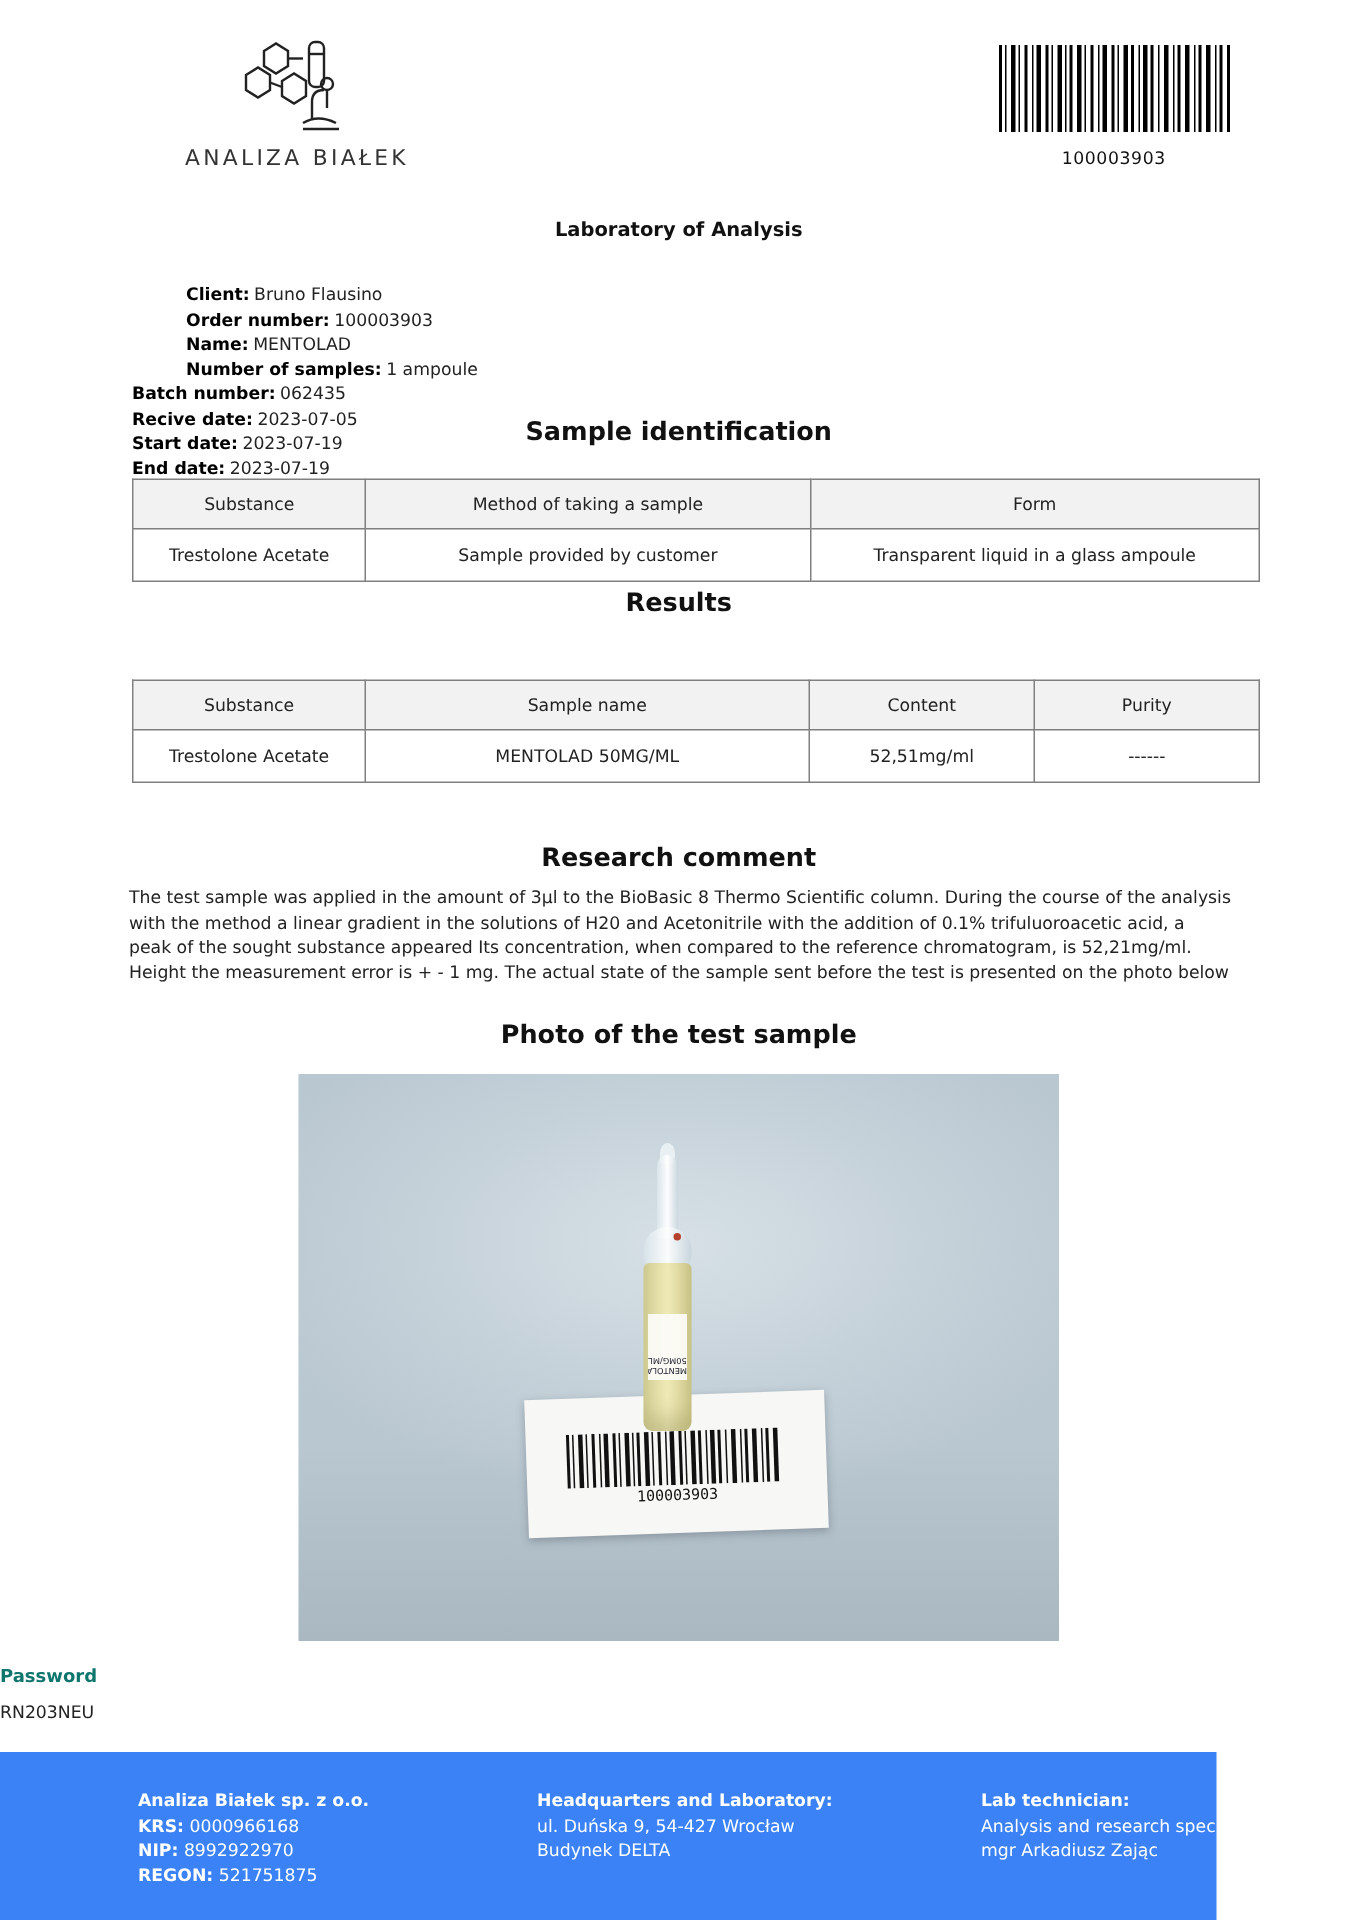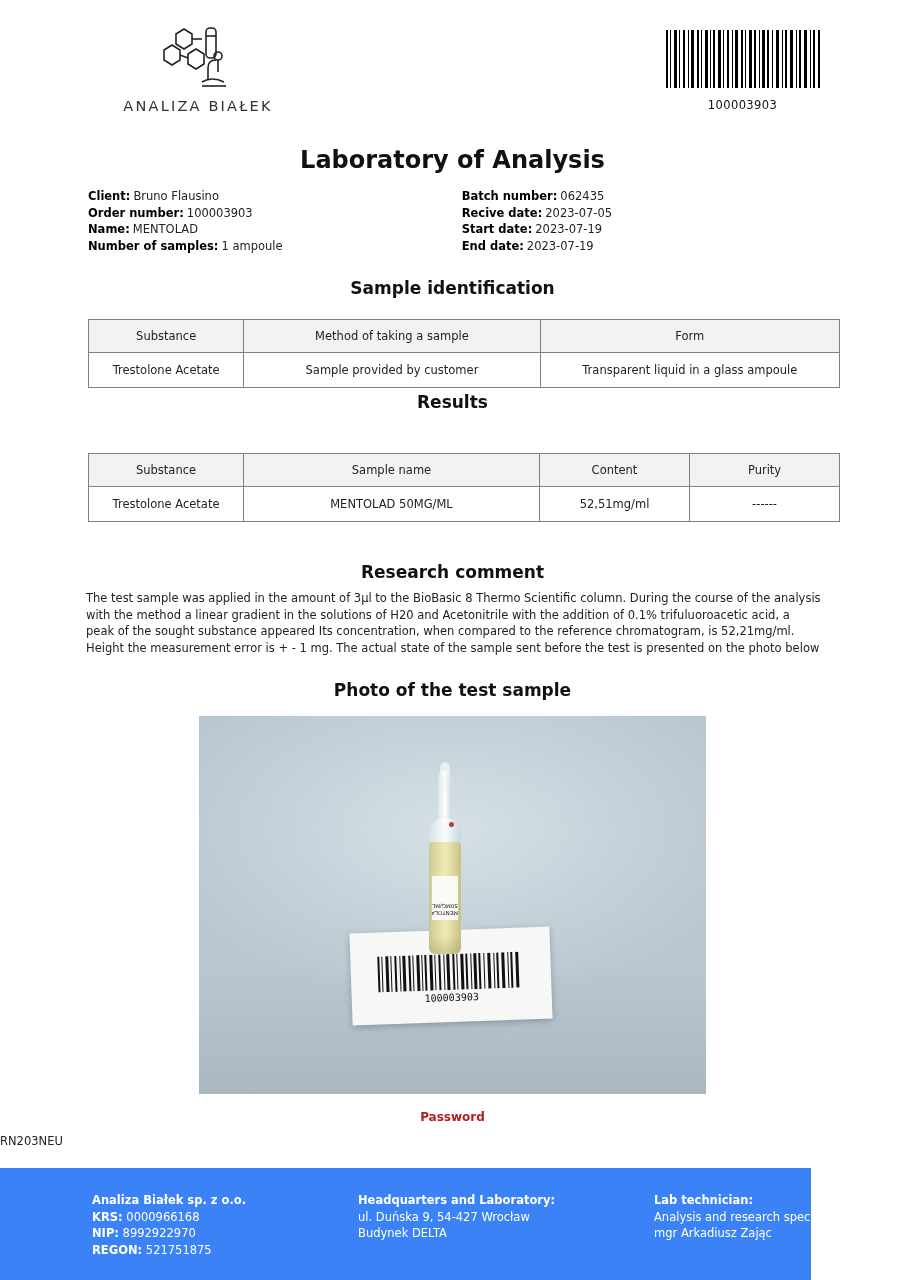--- a/index.html
+++ b/index.html
@@ -68,21 +68,21 @@
     color: #111;
   }
 
   
   h1.doc-title {
     position: absolute;
     top: 146px;
     left: 0;
     width: 905px;
     text-align: center;
-    font-size: 24px;
+    font-size: 13px;
     font-weight: bold;
     margin: 0;
     color: #111;
   }
   .section-title {
     text-align: center;
     font-size: 17px;
     font-weight: bold;
     margin: 0;
     color: #111;
@@ -94,21 +94,21 @@
     top: 188px;
     left: 88px;
     width: 730px;
     font-size: 11.5px;
     line-height: 16.5px;
   }
   .meta-col {
     display: inline-block;
     vertical-align: top;
   }
-  .meta-left { width: 370px; }
+  .meta-left { width: 370px; margin-left: 36px; }
   .meta-right { width: 350px; }
   .meta-row { white-space: nowrap; }
   .meta-row b { font-weight: bold; color: #000; }
   .meta-row span { color: #222; margin-left: 3px; }
 
   
   .tbl {
     border-collapse: collapse;
     font-size: 11.5px;
     color: #222;
@@ -266,24 +266,23 @@
     border-radius: 50%;
     background: #b5402c;
   }
 
   
   .password-label {
     position: absolute;
     top: 1110px;
     left: 0;
     width: 905px;
-    text-align: center;
     font-size: 12px;
     font-weight: bold;
-    color: #b91c1c;
+    color: #0f766e;
   }
   .password-value {
     position: absolute;
     top: 1134px;
     left: 0;
     width: 905px;
     text-align: left;
     font-size: 11.5px;
     color: #222;
   }

